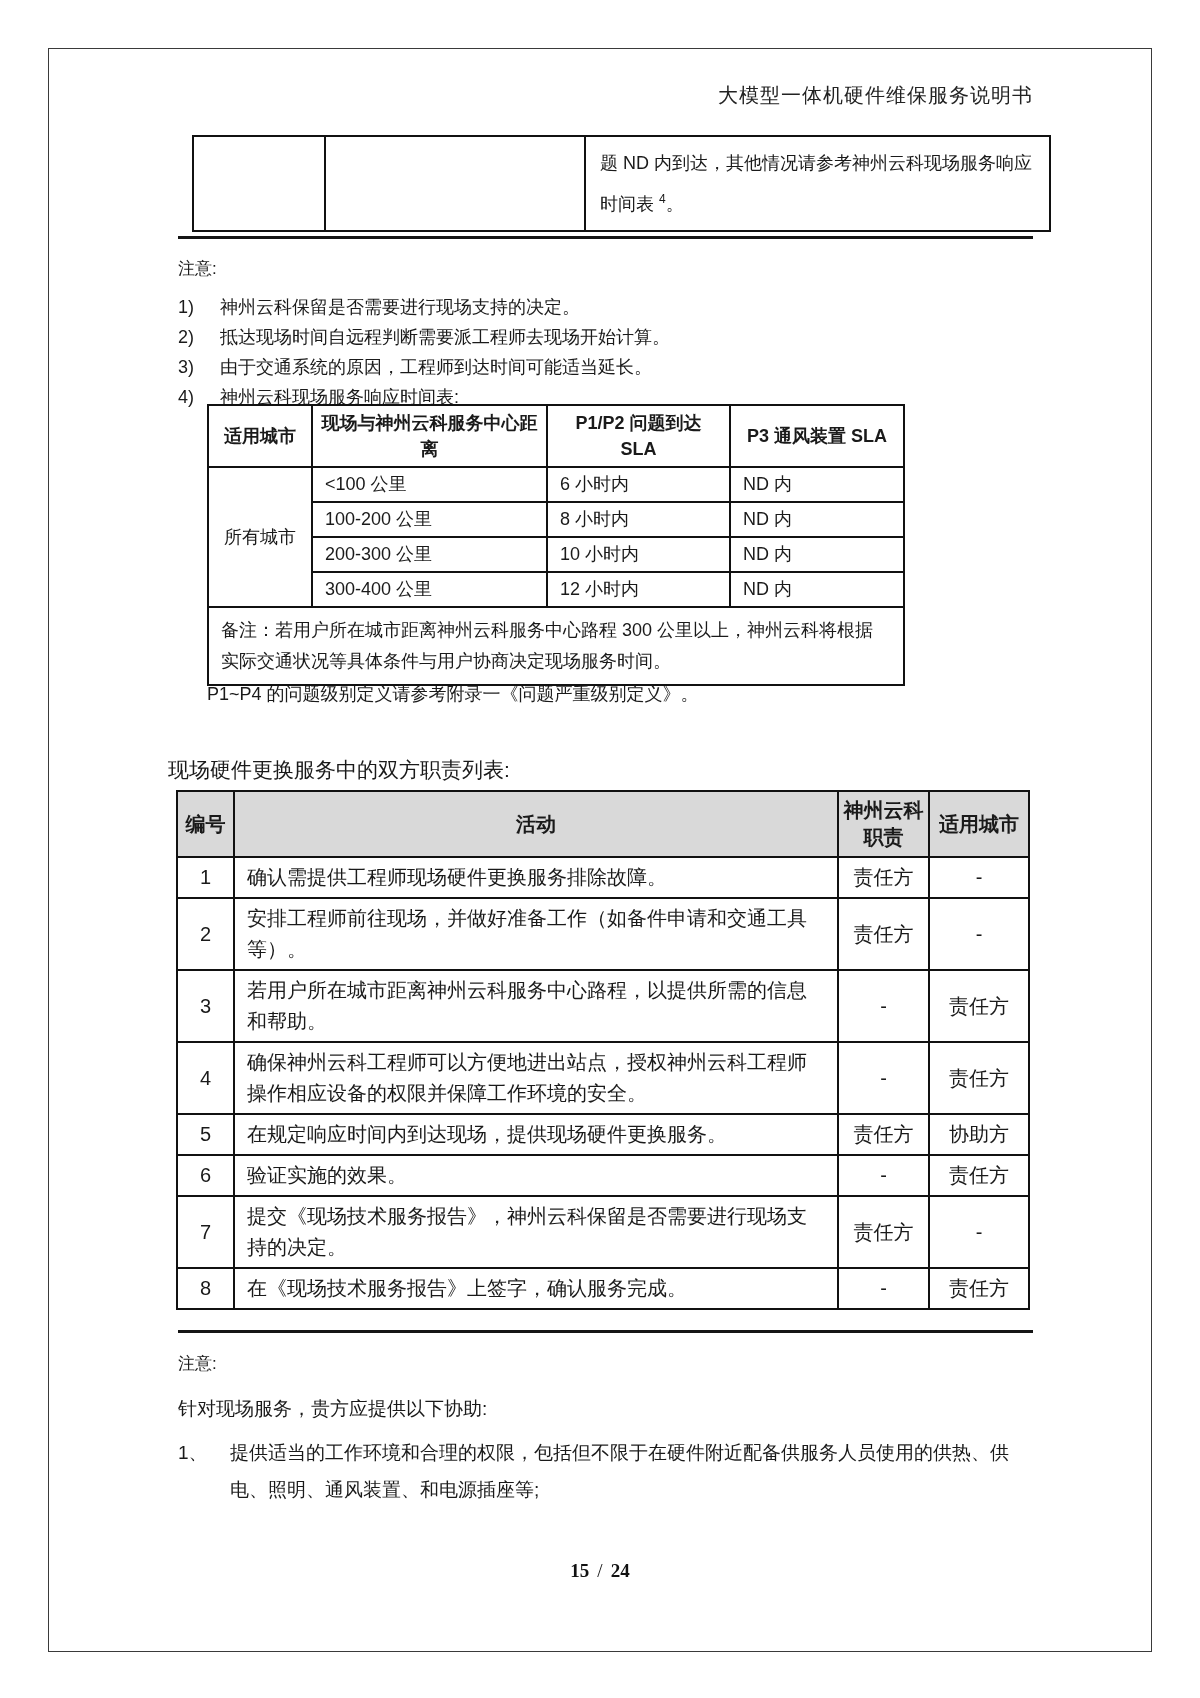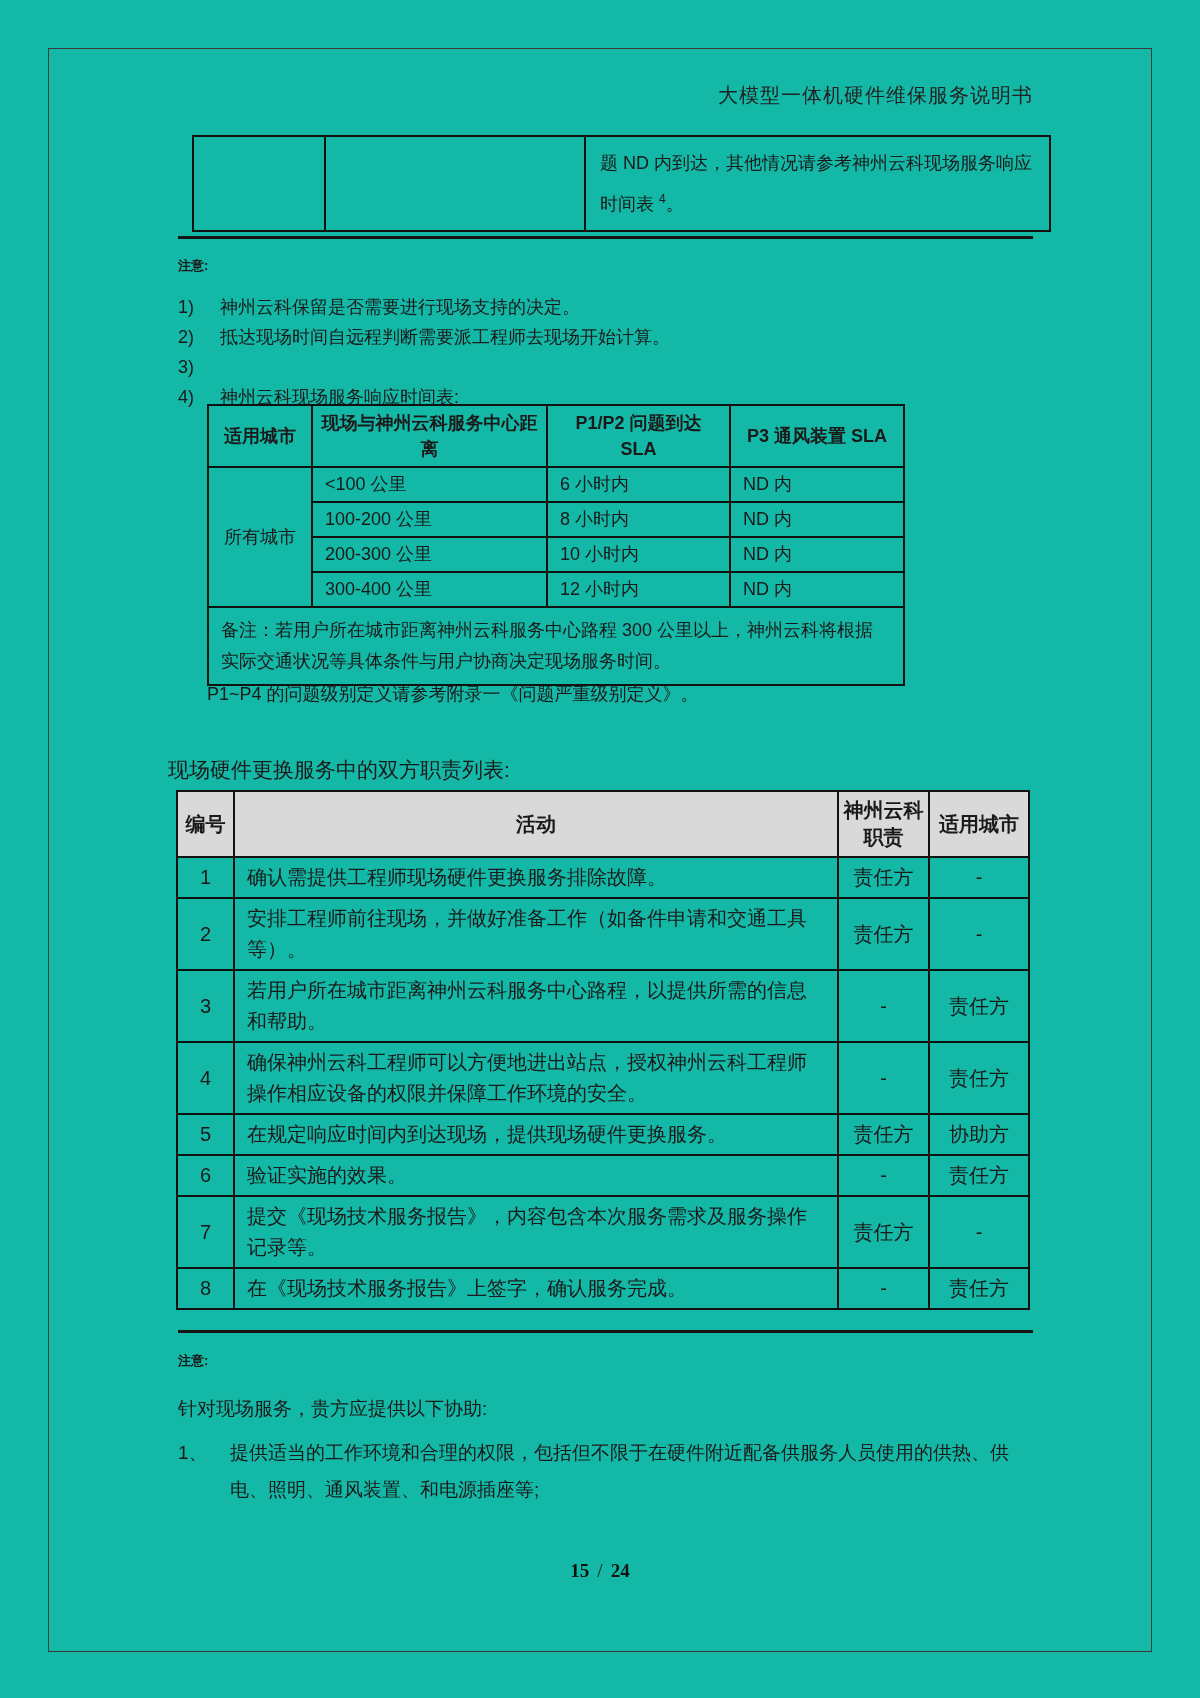--- a/index.html
+++ b/index.html
@@ -1,21 +1,21 @@
 <!DOCTYPE html>
 <html><head>
 <meta charset="utf-8">
 <style>
   * { margin: 0; padding: 0; box-sizing: border-box; }
   html, body { background: #e8e8e8; }
   .page {
     position: relative;
     width: 1200px;
     height: 1698px;
-    background: #14b8a6;
+    background: #ffffff;
     margin: 0 auto;
     font-family: "Liberation Sans", "DejaVu Sans", sans-serif;
     color: #1a1a1a;
     overflow: hidden;
   }
   .page-border {
     position: absolute;
     left: 48px; top: 48px;
     width: 1104px; height: 1604px;
     border: 1.5px solid #3a3a3a;
@@ -47,21 +47,21 @@
   }
   .top-table td.c1 { width: 132px; }
   .top-table td.c2 { width: 260px; }
   .top-table td.c3 { width: 465px; margin-top: 12px; }
   .top-table sup { font-size: 12px; vertical-align: super; }
   
   .rule { position: absolute; height: 3px; background: #151515; left: 178px; width: 855px; }
   .rule-1 { top: 236px; }
   .rule-2 { top: 1330px; }
   
-  .note-label { position: absolute; left: 178px; font-size: 13px; font-weight: bold; }
+  .note-label { position: absolute; left: 178px; font-size: 17px; font-weight: normal; }
   .note1-label { top: 257px; }
   .note2-label { top: 1352px; }
   .note2-intro { position: absolute; left: 178px; top: 1396px; font-size: 19px; }
   .num-list { position: absolute; left: 178px; top: 292px; font-size: 18px; }
   .num-list .li { display: flex; line-height: 30px; }
   .num-list .num { width: 42px; flex: 0 0 42px; }
   .assist-item {
     position: absolute; left: 178px; top: 1434px;
     width: 862px; display: flex; font-size: 19px; line-height: 37px;
   }
@@ -154,20 +154,21 @@
     <div class="li">
       <span class="num">1)</span>
       <span class="txt">神州云科保留是否需要进行现场支持的决定。</span>
     </div>
     <div class="li">
       <span class="num">2)</span>
       <span class="txt">抵达现场时间自远程判断需要派工程师去现场开始计算。</span>
     </div>
     <div class="li">
       <span class="num">3)</span>
+      <span class="txt">由于交通系统的原因，工程师到达时间可能适当延长。</span>
     </div>
     <div class="li">
       <span class="num">4)</span>
       <span class="txt">神州云科现场服务响应时间表:</span>
     </div>
   </div>
 
   <table class="sla-table">
     <colgroup>
         <col class="c1">
@@ -258,21 +259,21 @@
       <td class="c">协助方</td>
     </tr>
     <tr>
       <td class="c">6</td>
       <td>验证实施的效果。</td>
       <td class="c">-</td>
       <td class="c">责任方</td>
     </tr>
     <tr>
       <td class="c">7</td>
-      <td>提交《现场技术服务报告》，内容包含本次服务需求及服务操作记录等。</td>
+      <td>提交《现场技术服务报告》，神州云科保留是否需要进行现场支持的决定。</td>
       <td class="c">责任方</td>
       <td class="c">-</td>
     </tr>
     <tr>
       <td class="c">8</td>
       <td>在《现场技术服务报告》上签字，确认服务完成。</td>
       <td class="c">-</td>
       <td class="c">责任方</td>
     </tr>
   </tbody>

